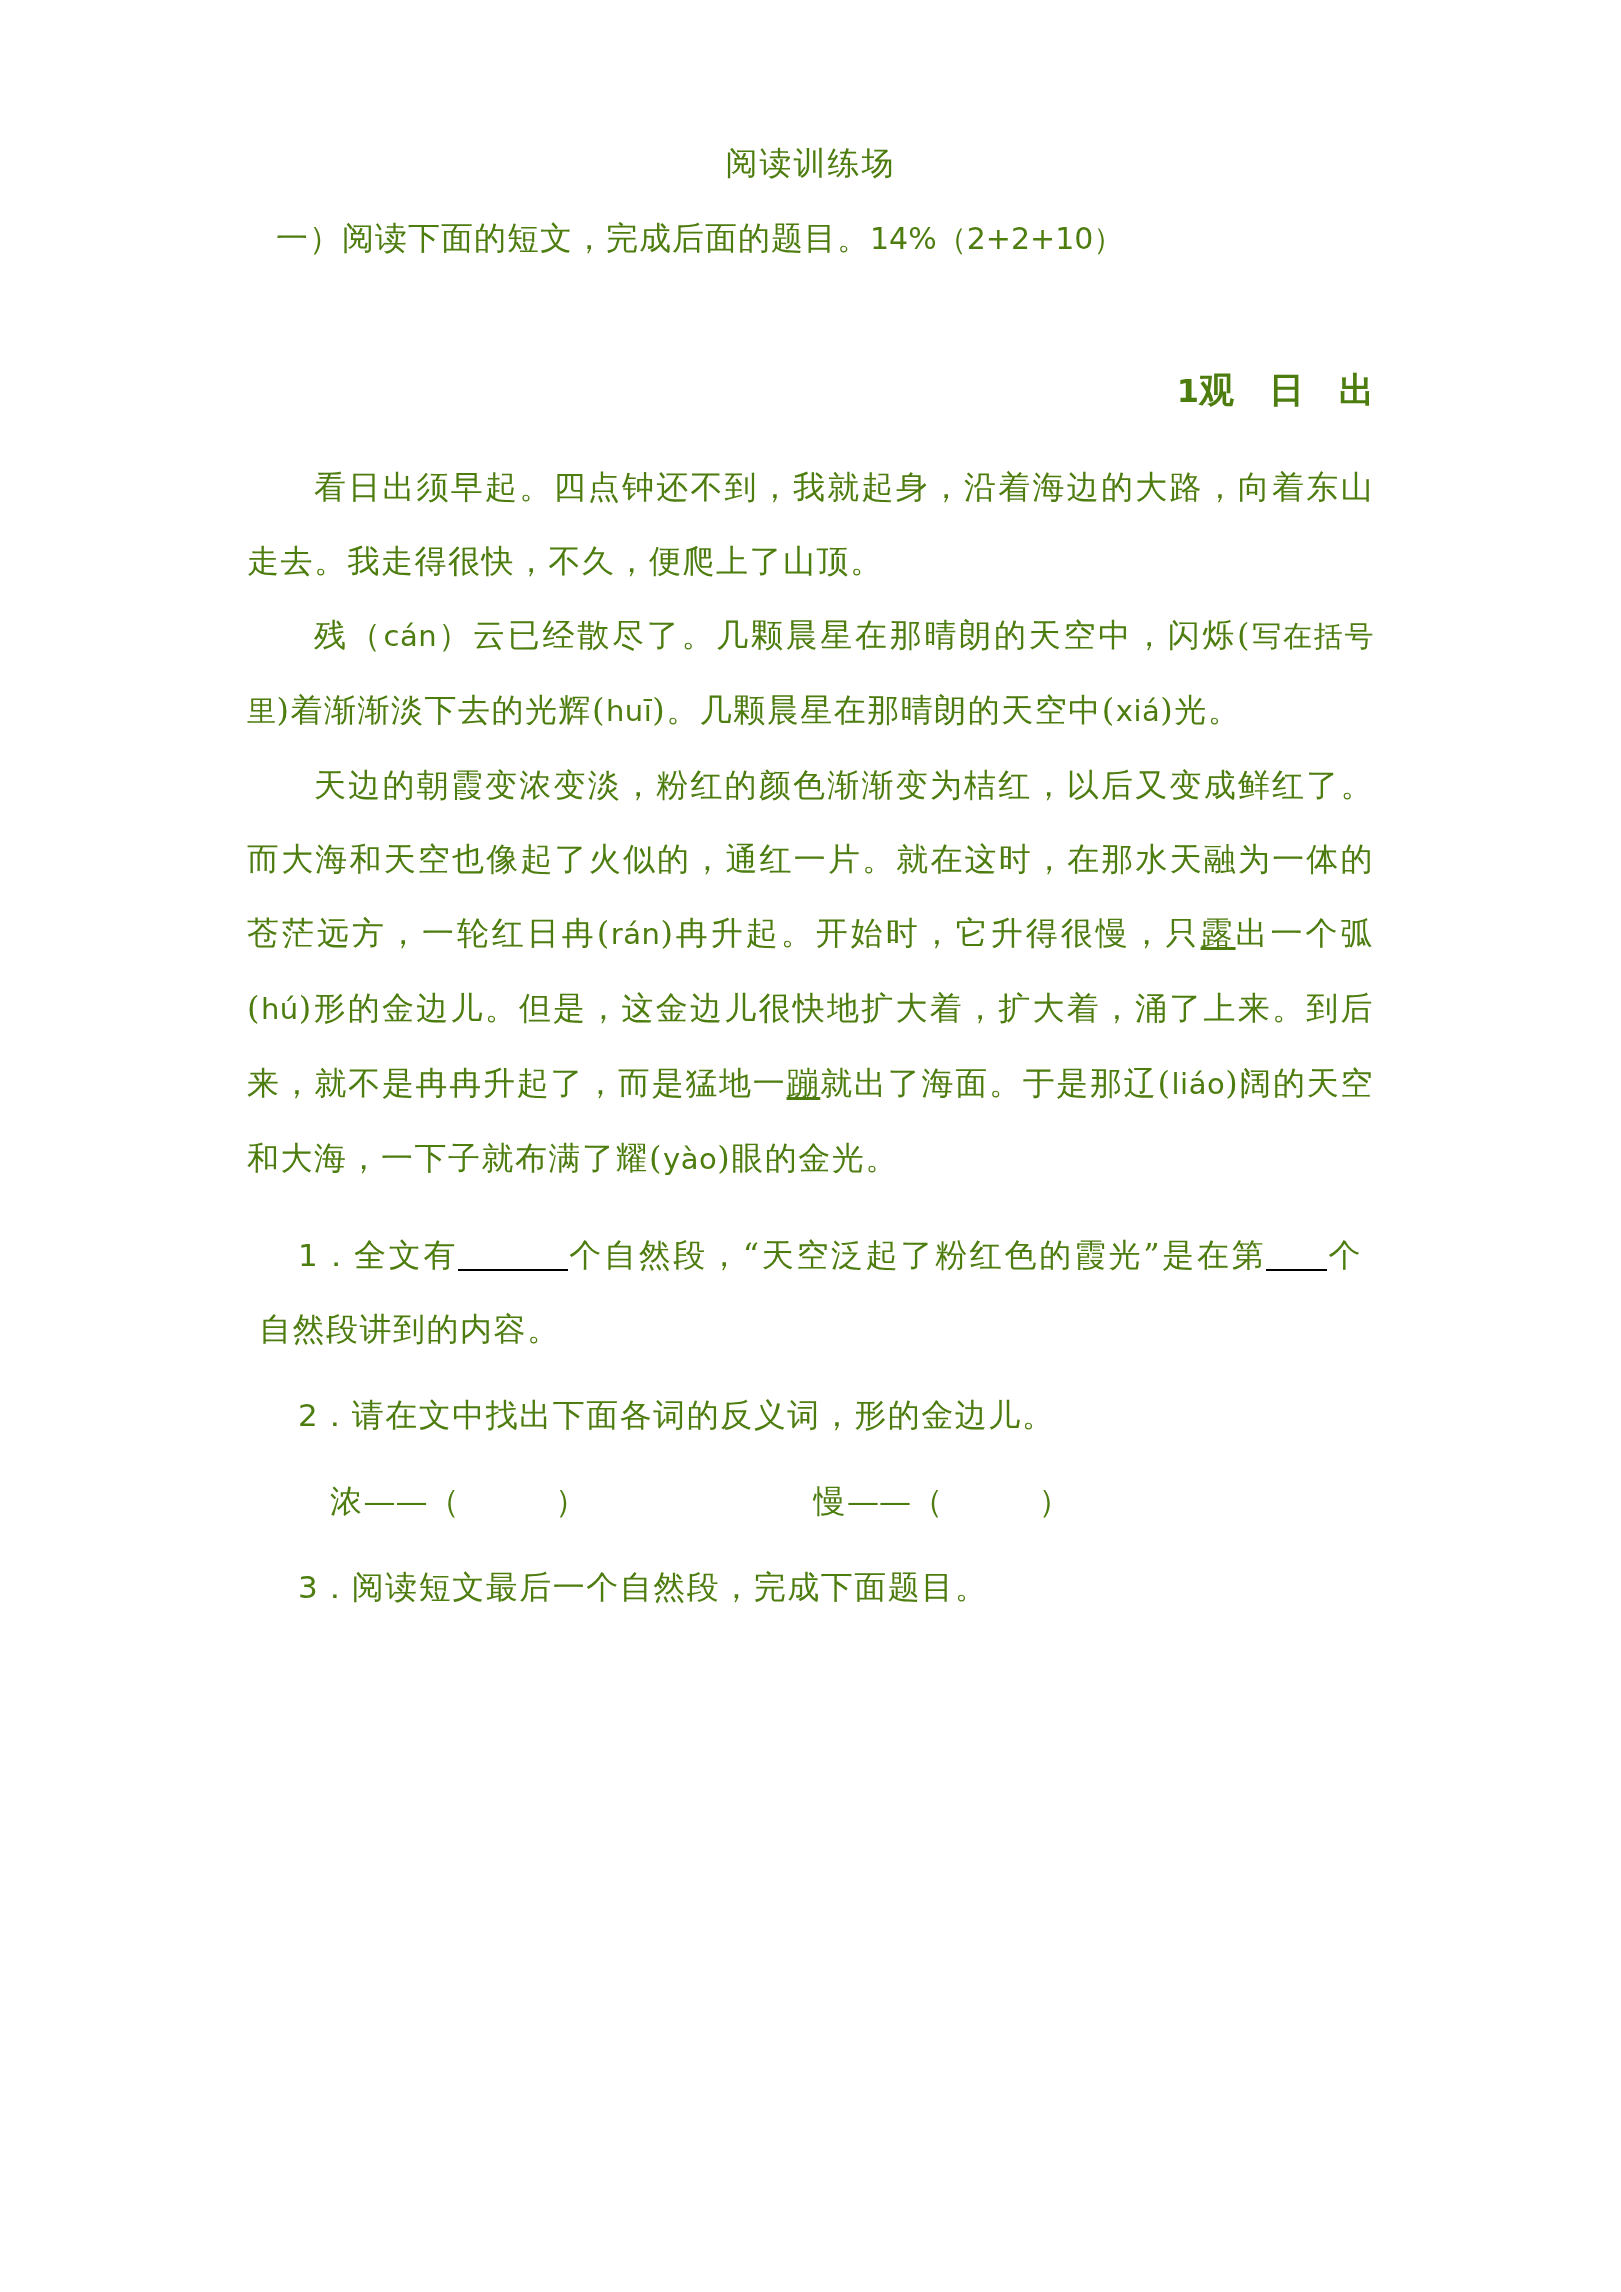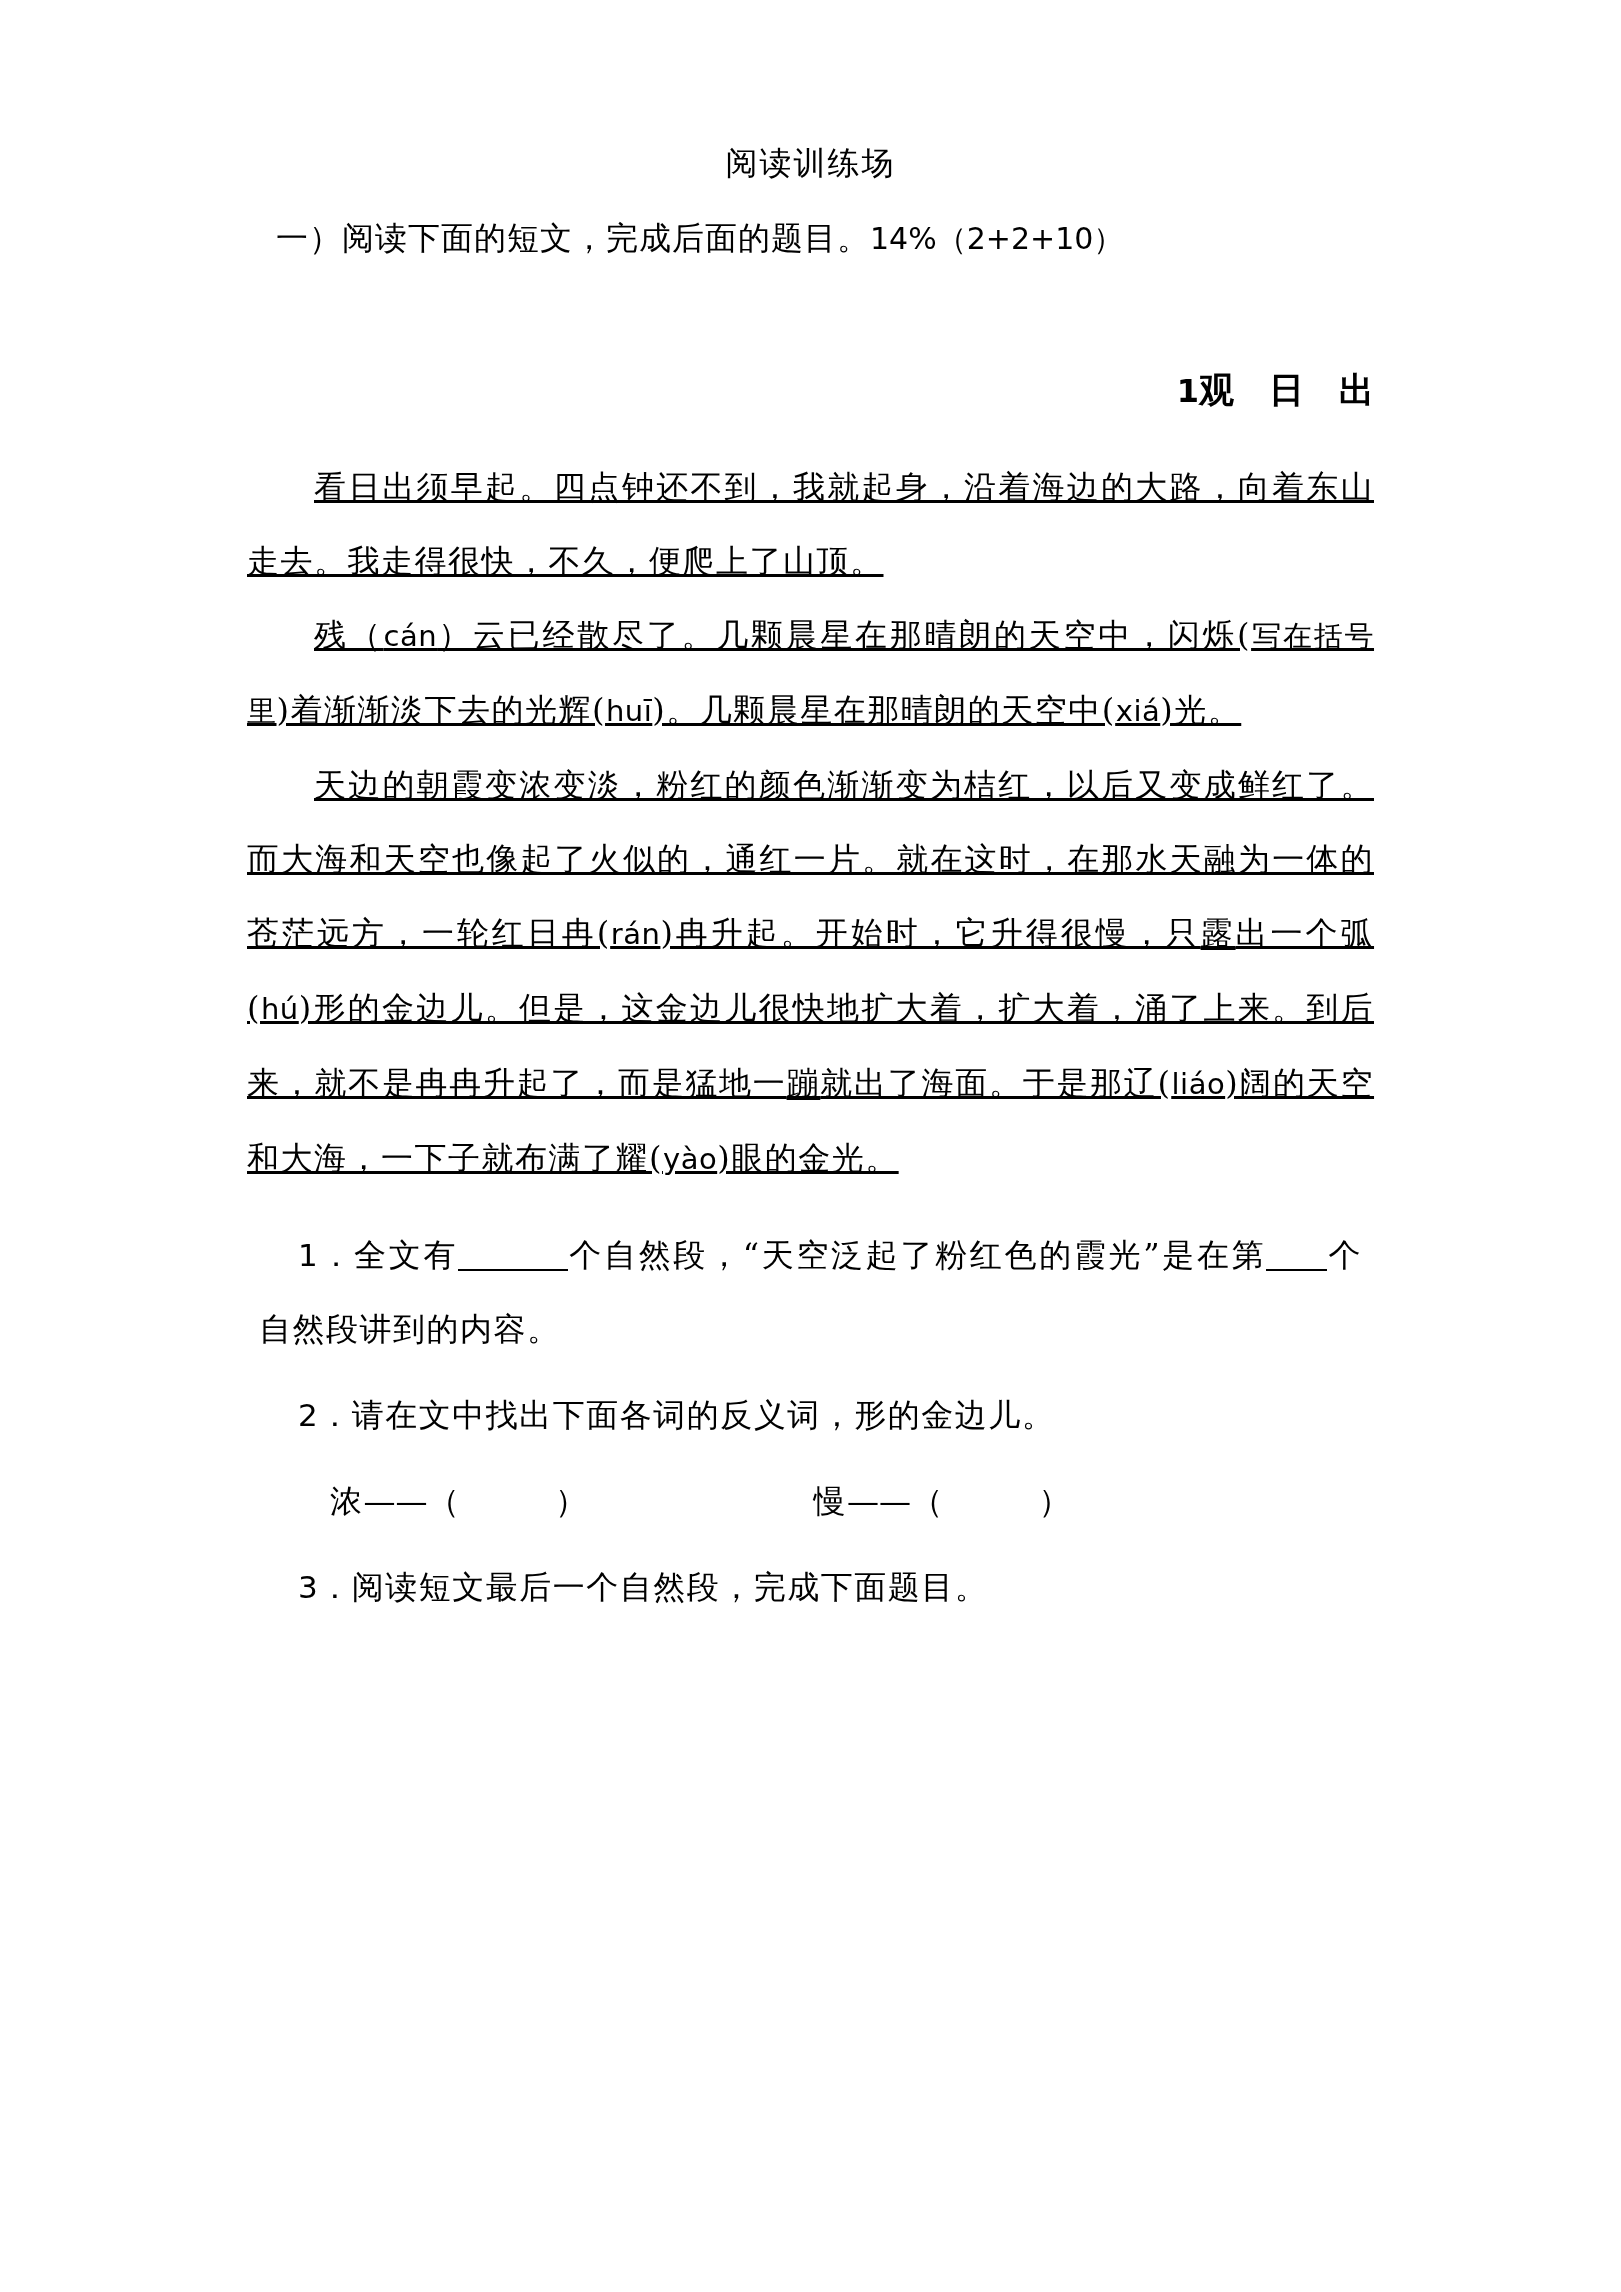--- a/index.html
+++ b/index.html
@@ -9,21 +9,21 @@
   }
 
   .page {
     position: relative;
     width: 1621px;
     height: 2293px;
     background: #ffffff;
     margin: 0 auto;
     overflow: hidden;
     font-family: "DejaVu Serif", "Liberation Serif", serif;
-    color: #000000;
+    color: #4d7c0f;
   }
 
   
   .content {
     position: absolute;
     left: 247px;
     top: 147px;
     width: 1127px;
   }
 
@@ -69,21 +69,20 @@
 
   
   .para {
     font-size: 32px;
     line-height: 74px;
     margin: 0;
     text-align: justify;
     text-justify: inter-character;
     letter-spacing: 1.5px;
     text-indent: 67px;
-    text-decoration: underline;
   }
   .para .py {
     font-family: "DejaVu Sans", "Liberation Sans", sans-serif;
     font-size: 29px;
     letter-spacing: 0.5px;
   }
   .para .uline {
     text-decoration: underline;
     text-underline-offset: 2.9px;
   }

